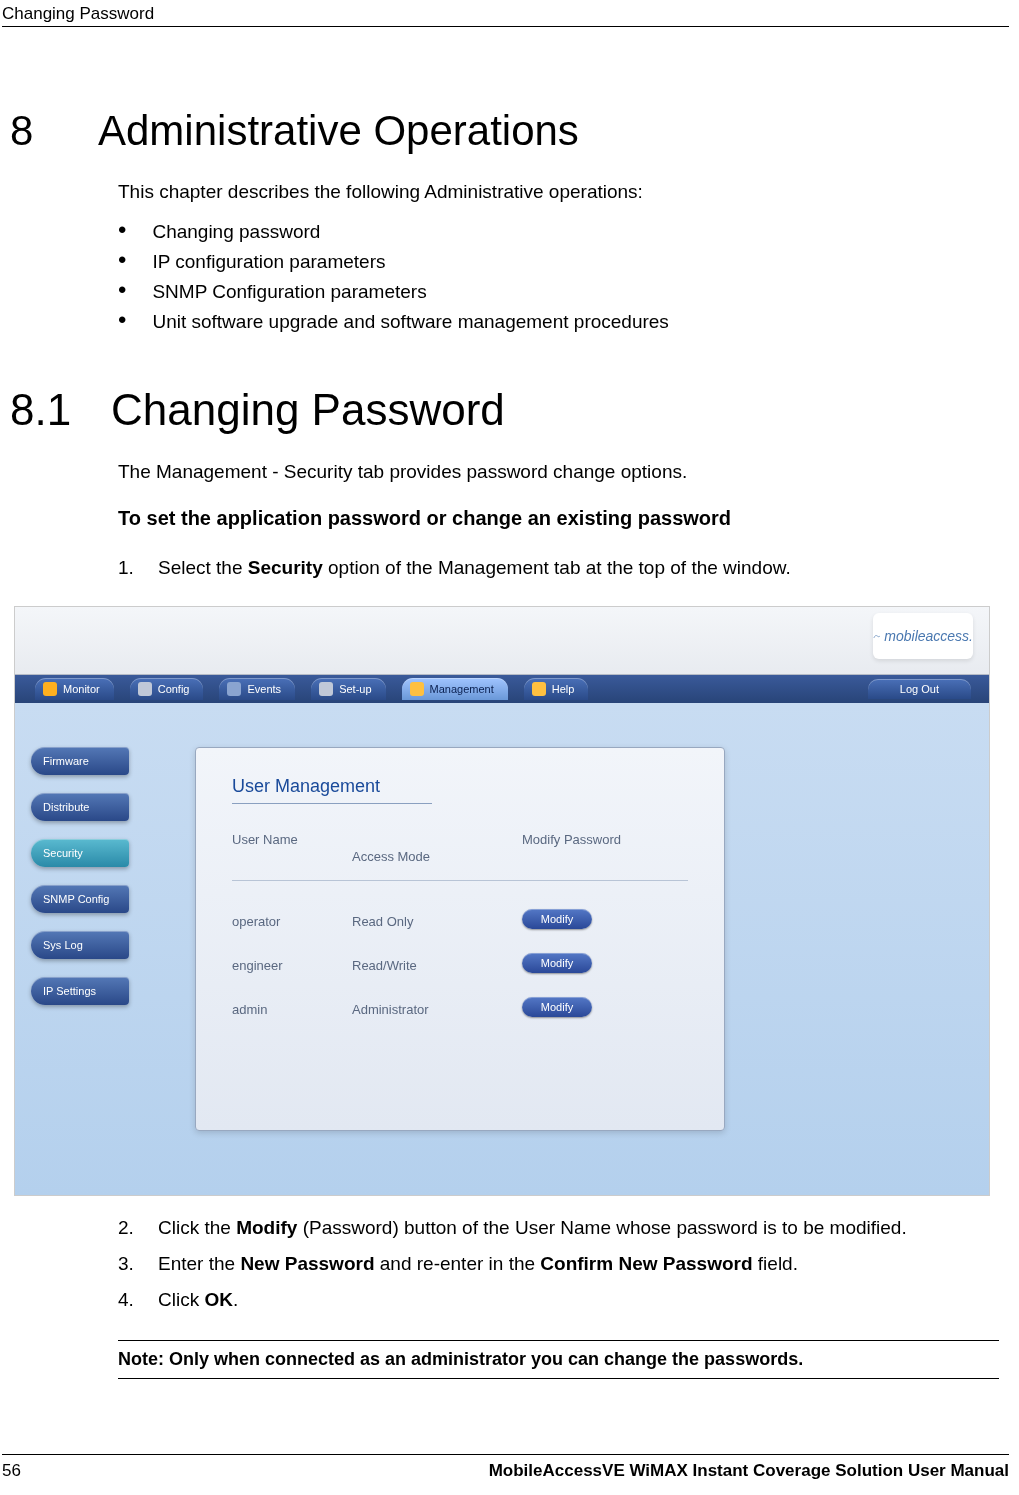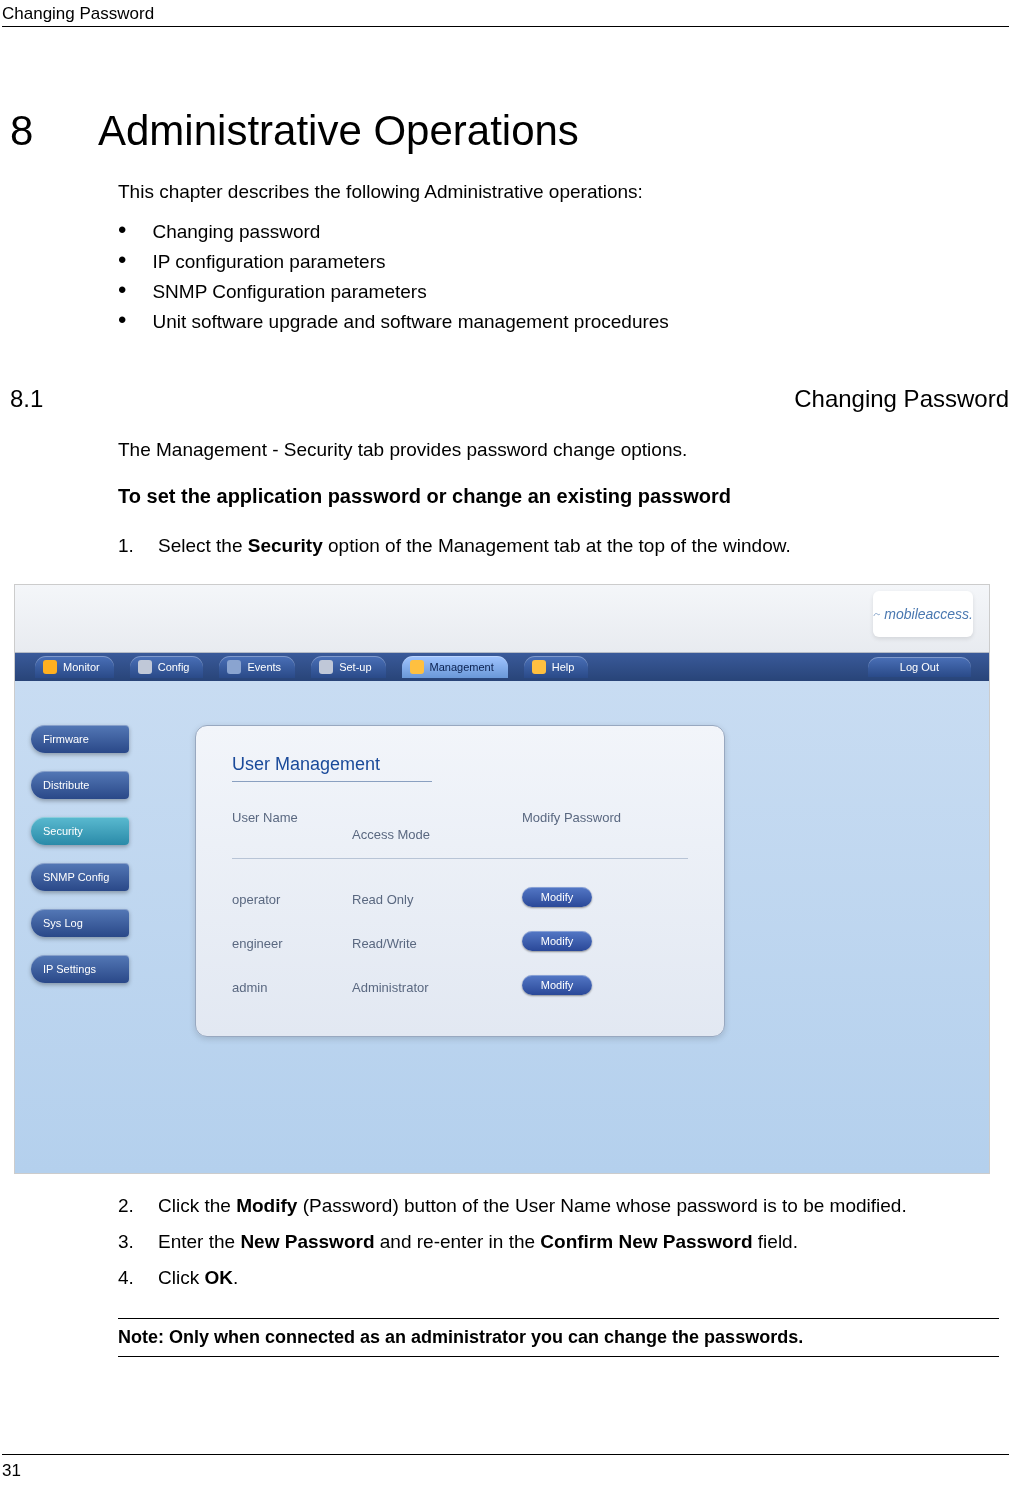--- a/index.html
+++ b/index.html
@@ -24,26 +24,25 @@
     }
     .chapter-heading {
       font-size: 42px;
       font-weight: 400;
       margin-top: 80px;
       display: flex;
       gap: 48px;
     }
     .chapter-heading .num { width: 40px; }
     .section-heading {
-      font-size: 24px;
+      font-size: 44px;
       font-weight: 400;
       margin-top: 48px;
       display: flex;
       gap: 41px;
-      justify-content: space-between;
     }
     .section-heading .num { width: 60px; }
     .intro-text {
       font-size: 19px;
       margin-top: 26px;
       margin-left: 108px;
     }
     .bullet-list {
       margin-top: 14px;
       margin-left: 108px;
@@ -184,24 +183,24 @@
     }
     .fig-panel {
       flex: 1;
       display: flex;
       align-items: flex-start;
       padding-top: 44px;
       padding-left: 50px;
     }
     .panel-box {
       width: 530px;
-      height: 312px;
+      height: 384px;
       background: linear-gradient(#f2f5fa, #e2e8f2);
       border: 1px solid #98a8c0;
-      border-radius: 12px;
+      border-radius: 4px;
       padding: 28px 36px;
       box-shadow: 0 2px 6px rgba(0,0,0,0.15);
     }
     .panel-title {
       color: #1a4a9a;
       font-size: 18px;
       margin-bottom: 6px;
     }
     .panel-title-line {
       width: 200px;
@@ -407,15 +406,16 @@
       <span><span>Click </span><span class="bold">OK</span><span>.</span></span>
     </div>
   </div>
 
   <div class="note-box">Note: Only when connected as an administrator you can change the passwords.</div>
 </div>
 
 <div class="footer">
   <div class="footer-line"></div>
   <div class="footer-row">
-    <span>31</span>
+    <span>56</span>
+    <span class="right">MobileAccessVE WiMAX Instant Coverage Solution User Manual</span>
   </div>
 </div>
 
 </body></html>

